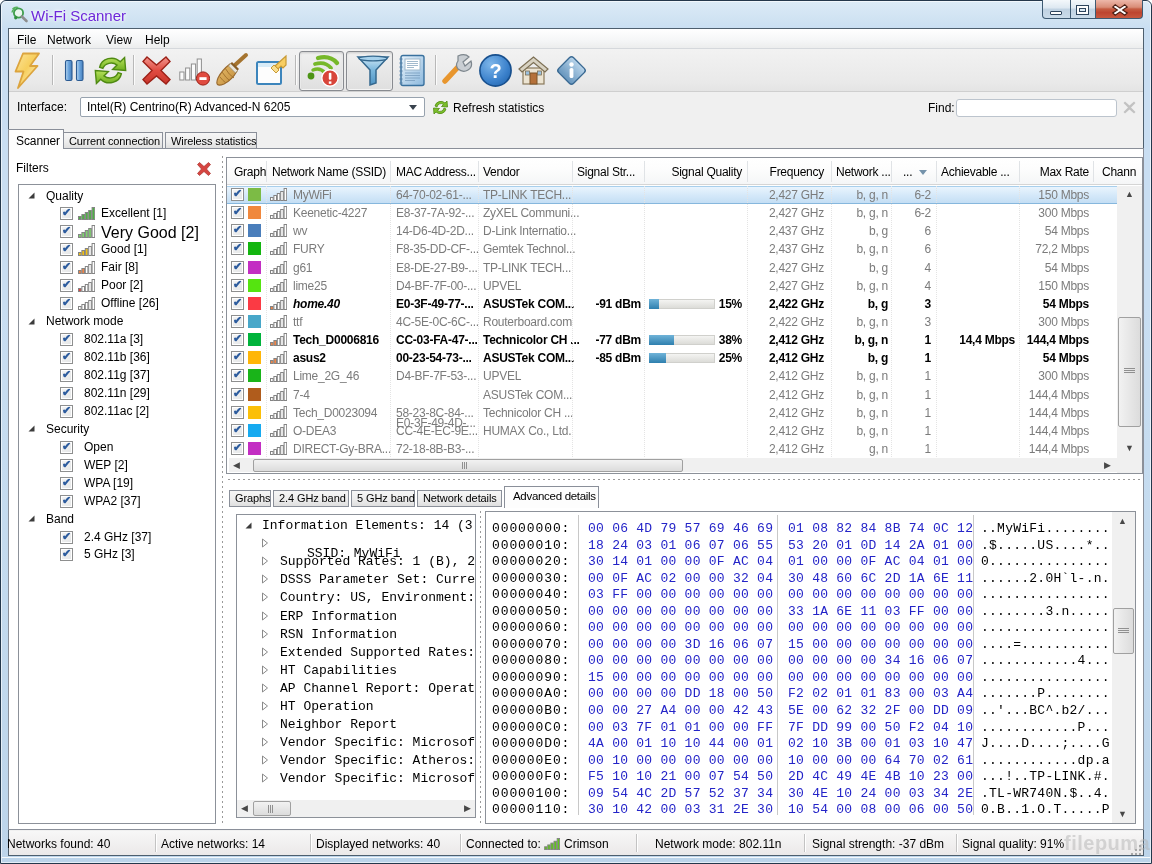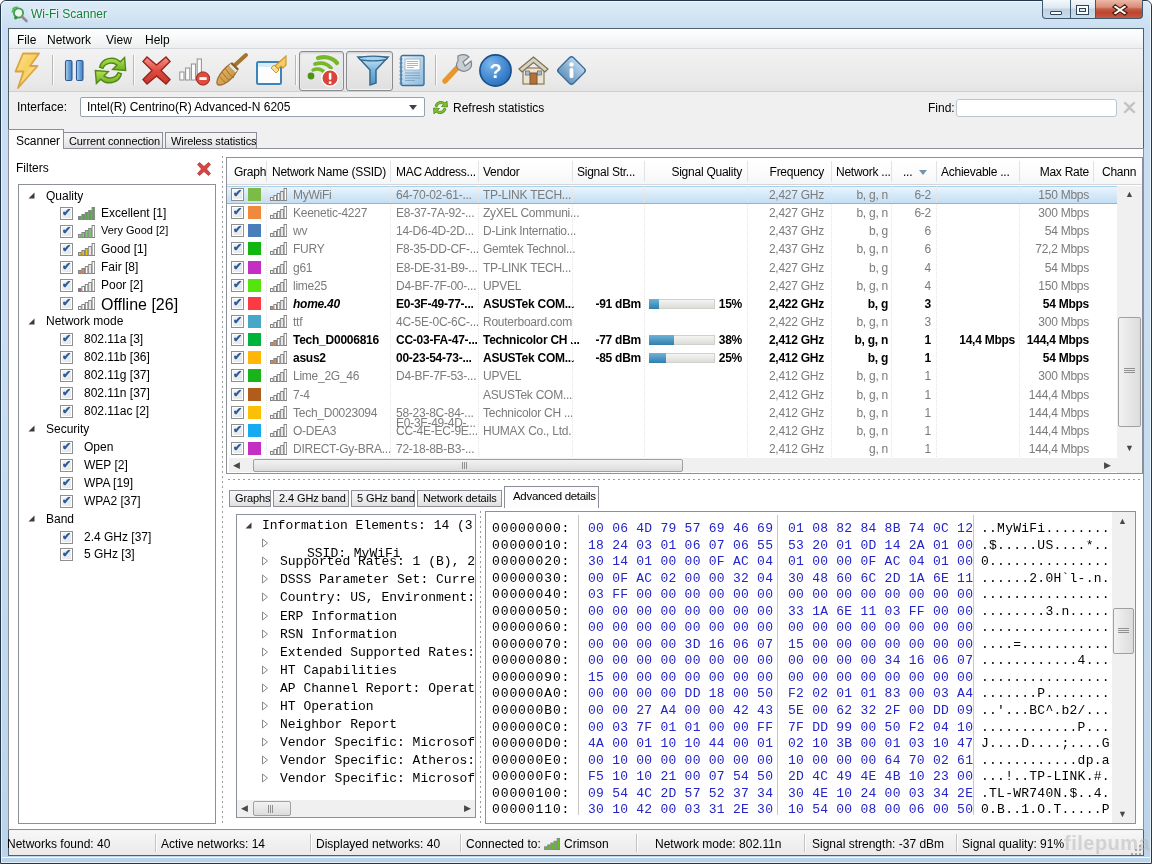--- a/index.html
+++ b/index.html
@@ -5,21 +5,21 @@
 body{font-family:"Liberation Sans",sans-serif;font-size:12px;color:#000;}
 #win{position:absolute;left:0;top:0;width:1152px;height:864px;}
 .abs{position:absolute;}
 
 #frame{left:0;top:0;width:1152px;height:864px;
  background:linear-gradient(180deg,#dcebf7 0px,#cfe2f2 20px,#c9def2 28px,#c9def2 300px,#c3daee 600px,#bcd4ea 864px);
  border:1px solid #24384c;border-radius:6px 6px 0 0;}
 #frame2{left:1px;top:1px;width:1150px;height:862px;border:1px solid rgba(255,255,255,.6);border-radius:5px 5px 0 0;}
 #client{left:8px;top:28px;width:1136px;height:828px;background:#f0f0f0;border:1px solid #4e5f6e;}
 
-#title{left:31px;top:7px;width:200px;height:16px;font-size:12px;color:#15803d;text-shadow:0 0 3px #fff,0 0 6px #fff;}
+#title{left:31px;top:7px;width:200px;height:16px;font-size:15px;color:#6d28d9;text-shadow:0 0 3px #fff,0 0 6px #fff;}
 
 .capbtn{top:0px;height:19px;border:1px solid #3e5a72;border-top:none;background:linear-gradient(180deg,#f4f8fb 0%,#dde8f1 45%,#c0d2e2 50%,#cbdcea 100%);}
 #btnmin{left:1042px;width:29px;border-radius:0 0 0 4px;}
 #btnmax{left:1070px;width:26px;}
 #btnclose{left:1095px;width:48px;border-radius:0 0 4px 0;
  background:linear-gradient(180deg,#edb8aa 0%,#d98d78 40%,#c55c42 50%,#bd4530 70%,#c8583e 100%);}
 
 #menubar{left:9px;top:29px;width:1134px;height:20px;background:linear-gradient(180deg,#ffffff,#f5f6f7 60%,#eceded);border-bottom:1px solid #d5d8dc;}
 .menuitem{top:33px;height:15px;color:#000;}
 
@@ -292,21 +292,21 @@
 <div class="abs cb" style="left:60px;top:225px;">
       <span class="cbk">✔</span>
     </div>
 <svg class="abs" style="left:78px;top:225px" width="17" height="13" viewBox="0 0 17 13">
       <rect x="0.5" y="9.5" width="2.6" height="3" fill="#7fd36f" stroke="#848484" stroke-width="1"></rect>
       <rect x="3.9" y="7.5" width="2.6" height="5" fill="#7fd36f" stroke="#848484" stroke-width="1"></rect>
       <rect x="7.3" y="5.5" width="2.6" height="7" fill="#7fd36f" stroke="#848484" stroke-width="1"></rect>
       <rect x="10.7" y="3.5" width="2.6" height="9" fill="#7fd36f" stroke="#848484" stroke-width="1"></rect>
       <rect x="14.1" y="0.5" width="2.6" height="12" fill="#ffffff" stroke="#848484" stroke-width="1"></rect>
     </svg>
-<div class="abs " style="left:101px;top:224px;font-size:11px;color:#000;white-space:nowrap;">Very Good [2]</div>
+<div class="abs " style="left:101px;top:224px;font-size:16px;color:#000;white-space:nowrap;">Very Good [2]</div>
 <div class="abs cb" style="left:60px;top:243px;">
       <span class="cbk">✔</span>
     </div>
 <svg class="abs" style="left:78px;top:243px" width="17" height="13" viewBox="0 0 17 13">
       <rect x="0.5" y="9.5" width="2.6" height="3" fill="#f0c015" stroke="#848484" stroke-width="1"></rect>
       <rect x="3.9" y="7.5" width="2.6" height="5" fill="#f0c015" stroke="#848484" stroke-width="1"></rect>
       <rect x="7.3" y="5.5" width="2.6" height="7" fill="#f0c015" stroke="#848484" stroke-width="1"></rect>
       <rect x="10.7" y="3.5" width="2.6" height="9" fill="#ffffff" stroke="#848484" stroke-width="1"></rect>
       <rect x="14.1" y="0.5" width="2.6" height="12" fill="#ffffff" stroke="#848484" stroke-width="1"></rect>
     </svg>
@@ -336,41 +336,41 @@
 <div class="abs cb" style="left:60px;top:297px;">
       <span class="cbk">✔</span>
     </div>
 <svg class="abs" style="left:78px;top:297px" width="17" height="13" viewBox="0 0 17 13">
       <rect x="0.5" y="9.5" width="2.6" height="3" fill="#ffffff" stroke="#848484" stroke-width="1"></rect>
       <rect x="3.9" y="7.5" width="2.6" height="5" fill="#ffffff" stroke="#848484" stroke-width="1"></rect>
       <rect x="7.3" y="5.5" width="2.6" height="7" fill="#ffffff" stroke="#848484" stroke-width="1"></rect>
       <rect x="10.7" y="3.5" width="2.6" height="9" fill="#ffffff" stroke="#848484" stroke-width="1"></rect>
       <rect x="14.1" y="0.5" width="2.6" height="12" fill="#ffffff" stroke="#848484" stroke-width="1"></rect>
     </svg>
-<div class="abs " style="left:101px;top:296px;font-size:16px;color:#000;white-space:nowrap;">Offline [26]</div>
+<div class="abs " style="left:101px;top:296px;font-size:12px;color:#000;white-space:nowrap;">Offline [26]</div>
 <svg class="abs" style="left:27px;top:317px" width="9" height="9" viewBox="0 0 9 9">
       <path d="M7.5 1.5 L7.5 7.5 L1.5 7.5 Z" fill="#3c3c3c"></path>
     </svg>
 <div class="abs " style="left:46px;top:314px;font-size:12px;color:#000;white-space:nowrap;">Network mode</div>
 <div class="abs cb" style="left:60px;top:333px;">
       <span class="cbk">✔</span>
     </div>
 <div class="abs " style="left:84px;top:332px;font-size:12px;color:#000;white-space:nowrap;">802.11a [3]</div>
 <div class="abs cb" style="left:60px;top:351px;">
       <span class="cbk">✔</span>
     </div>
 <div class="abs " style="left:84px;top:350px;font-size:12px;color:#000;white-space:nowrap;">802.11b [36]</div>
 <div class="abs cb" style="left:60px;top:369px;">
       <span class="cbk">✔</span>
     </div>
 <div class="abs " style="left:84px;top:368px;font-size:12px;color:#000;white-space:nowrap;">802.11g [37]</div>
 <div class="abs cb" style="left:60px;top:387px;">
       <span class="cbk">✔</span>
     </div>
-<div class="abs " style="left:84px;top:386px;font-size:12px;color:#000;white-space:nowrap;">802.11n [37]</div>
+<div class="abs " style="left:84px;top:386px;font-size:12px;color:#000;white-space:nowrap;">802.11n [29]</div>
 <div class="abs cb" style="left:60px;top:405px;">
       <span class="cbk">✔</span>
     </div>
 <div class="abs " style="left:84px;top:404px;font-size:12px;color:#000;white-space:nowrap;">802.11ac [2]</div>
 <svg class="abs" style="left:27px;top:424px" width="9" height="9" viewBox="0 0 9 9">
       <path d="M7.5 1.5 L7.5 7.5 L1.5 7.5 Z" fill="#3c3c3c"></path>
     </svg>
 <div class="abs " style="left:46px;top:422px;font-size:12px;color:#000;white-space:nowrap;">Security</div>
 <div class="abs cb" style="left:60px;top:441px;">
       <span class="cbk">✔</span>
@@ -511,21 +511,21 @@
     </div>
 <div class="abs" style="left:248px;top:261px;width:13px;height:13px;background:#c32ec3;"></div>
 <svg class="abs" style="left:270px;top:261px" width="17" height="13" viewBox="0 0 17 13">
       <rect x="0.5" y="9.5" width="2.6" height="3" fill="#ffffff" stroke="#848484" stroke-width="1"></rect>
       <rect x="3.9" y="7.5" width="2.6" height="5" fill="#ffffff" stroke="#848484" stroke-width="1"></rect>
       <rect x="7.3" y="5.5" width="2.6" height="7" fill="#ffffff" stroke="#848484" stroke-width="1"></rect>
       <rect x="10.7" y="3.5" width="2.6" height="9" fill="#ffffff" stroke="#848484" stroke-width="1"></rect>
       <rect x="14.1" y="0.5" width="2.6" height="12" fill="#ffffff" stroke="#848484" stroke-width="1"></rect>
     </svg>
 <div class="abs cell" style="left:293px;top:261px;">g61</div>
-<div class="abs cell" style="left:396px;top:261px;">E8-DE-31-B9-...</div>
+<div class="abs cell" style="left:396px;top:261px;">E8-DE-27-B9-...</div>
 <div class="abs cell" style="left:483px;top:261px;">TP-LINK TECH...</div>
 <div class="abs cell" style="right:328px;top:261px;">2,427 GHz</div>
 <div class="abs cell" style="right:264px;top:261px;">b, g</div>
 <div class="abs cell" style="right:221px;top:261px;">4</div>
 <div class="abs cell" style="right:63px;top:261px;">54 Mbps</div>
 <div class="abs row" style="top:277px;"></div>
 <div class="abs cb" style="left:231px;top:279px;">
       <span class="cbk">✔</span>
     </div>
 <div class="abs" style="left:248px;top:279px;width:13px;height:13px;background:#55e410;"></div>

